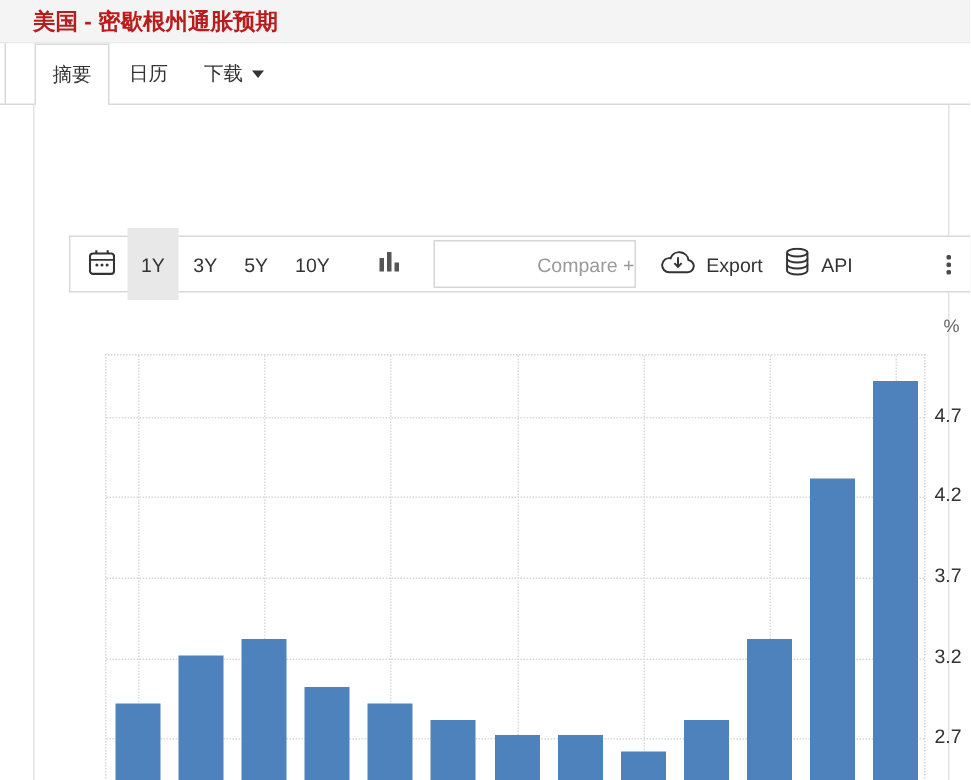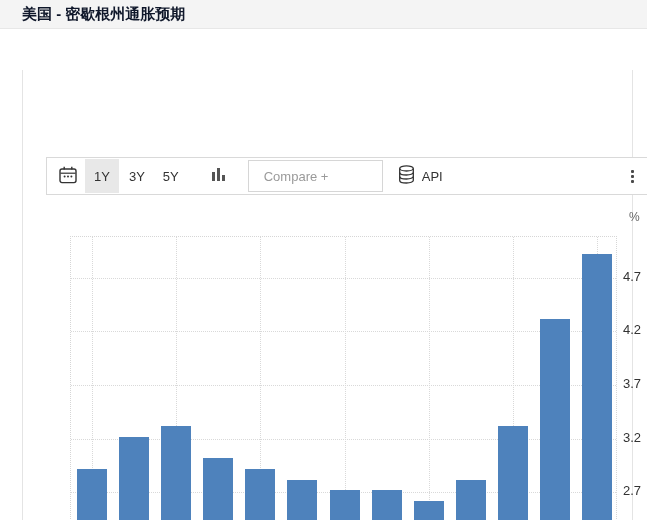--- a/index.html
+++ b/index.html
@@ -3,21 +3,21 @@
 <meta charset="utf-8">
 <style>
   * { margin:0; padding:0; box-sizing:border-box; }
   html,body { background:#fff; }
   body { font-family:"Liberation Sans","DejaVu Sans",sans-serif; color:#333; }
   .page { position:relative; width:647px; height:520px; overflow:hidden; background:#fff; }
 
   
   .titlebar { position:absolute; left:0; top:0; width:647px; height:29px;
               background:#f4f4f4; border-bottom:1px solid #e7e7e7; }
-  .titlebar h1 { position:absolute; left:22px; top:5px; font-size:15px; font-weight:bold; color:#0f172a; }
+  .titlebar h1 { position:absolute; left:22px; top:5px; font-size:15px; font-weight:bold; color:#b91c1c; }
 
   
   .tabrow { position:absolute; left:0; top:29px; width:647px; height:41px; background:#fff; }
   .tabrow-bottom { position:absolute; left:0; bottom:0; width:647px; height:1px; background:#d9d9d9; }
   .tabrow-left-edge { position:absolute; left:3px; top:0; width:1px; height:41px; background:#d9d9d9; }
   .tabs { position:absolute; left:23px; top:0; height:41px; display:flex; align-items:stretch; }
   .tab { font-size:13px; color:#333; line-height:40px; padding:0 11px; cursor:pointer; white-space:nowrap; }
   .tab.active { background:#fff; border:1px solid #d9d9d9; border-bottom:none; height:41px; z-index:2; }
   .tab.plain { margin-left:2px; }
   .caret-down { display:inline-block; width:0; height:0; margin-left:6px; vertical-align:middle;
@@ -27,25 +27,25 @@
   .panel { position:absolute; left:22px; top:70px; width:611px; height:450px; background:#fff;
            border-left:1px solid #e4e4e4; border-right:1px solid #e4e4e4; }
 
   
   .toolbar { position:absolute; left:23px; top:87px; width:602px; height:38px; background:#fff;
              border:1px solid #d9d9d9; display:flex; align-items:center; }
   .tb-icon-btn { display:flex; align-items:center; justify-content:center; background:none; border:none; cursor:pointer; }
   .cal-btn { margin-left:12px; }
   .ranges { display:flex; align-items:center; height:36px; margin-left:6px; }
   .range-btn { font-size:13px; color:#333; background:none; border:none; cursor:pointer;
-               height:34px; padding:0 8px; margin-left:2px; font-family:inherit; }
+               height:48px; padding:0 8px; margin-left:2px; font-family:inherit; }
   .range-btn.active { background:#e8e8e8; padding:0 9px; }
   .coltype-btn { margin-left:24px; }
   .compare-input { margin-left:22px; width:135px; height:32px; border:1px solid #d6d6d6; background:#fff;
-                   font-size:13px; padding:0 0 0 15px; color:#333; font-family:inherit; outline:none; }
+                   font-size:13px; padding:0 0 0 15px; color:#333; font-family:inherit; outline:none;text-align:right; }
   .compare-input::placeholder { color:#9a9a9a; opacity:1; }
   .tb-label-btn { display:flex; align-items:center; gap:7px; background:none; border:none; cursor:pointer;
                   font-size:13px; color:#333; font-family:inherit; }
   .export-btn { margin-left:16px; }
   .api-btn { margin-left:15px;justify-content:flex-end; }
   .kebab-btn { margin-left:auto; margin-right:10px; display:flex; flex-direction:column; gap:2px;
                background:none; border:none; cursor:pointer; padding:3px; }
   .kebab-btn i { width:3px; height:3px; background:#4a4a4a; border-radius:1px; }
 
   
@@ -59,20 +59,29 @@
 </style>
 </head>
 <body>
 
 <div class="page">
 
   <div class="titlebar">
     <h1>美国 - 密歇根州通胀预期</h1>
   </div>
 
+  <div class="tabrow">
+    <div class="tabrow-bottom"></div>
+    <div class="tabrow-left-edge"></div>
+    <div class="tabs" id="tabs">
+        <div class="tab active">摘要</div>
+        <div class="tab plain">日历</div>
+        <div class="tab plain">下载<span class="caret-down"></span></div>
+      </div>
+  </div>
 
   <div class="panel">
 
     <div class="toolbar">
       <button class="tb-icon-btn cal-btn">
         <span>
           <svg width="18" height="18" viewBox="0 0 18 18">
             <rect x="1" y="3" width="16" height="13.6" rx="2" fill="none" stroke="#333" stroke-width="1.4"></rect>
             <line x1="1.4" y1="7.2" x2="16.6" y2="7.2" stroke="#333" stroke-width="1.2"></line>
             <line x1="5.2" y1="0.8" x2="5.2" y2="3.4" stroke="#333" stroke-width="1.4"></line>
@@ -81,34 +90,45 @@
             <circle cx="9" cy="10.6" r="1" fill="#333"></circle>
             <circle cx="12.4" cy="10.6" r="1" fill="#333"></circle>
           </svg>
         </span>
       </button>
 
       <div class="ranges" id="ranges">
           <button class="range-btn active">1Y</button>
           <button class="range-btn">3Y</button>
           <button class="range-btn">5Y</button>
+          <button class="range-btn">10Y</button>
         </div>
 
       <button class="tb-icon-btn coltype-btn">
         <span>
           <svg width="15" height="15" viewBox="0 0 15 15">
             <rect x="1" y="5" width="3" height="9" fill="#555"></rect>
             <rect x="6" y="1" width="3" height="13" fill="#555"></rect>
             <rect x="11" y="8" width="3" height="6" fill="#555"></rect>
           </svg>
         </span>
       </button>
 
       <input class="compare-input" type="text" placeholder="Compare +" style="">
 
+      <button class="tb-label-btn export-btn">
+        <span>
+          <svg width="24" height="17" viewBox="0 0 24 17">
+            <path d="M6.2 15.5 a4.7 4.7 0 1 1 .9-9.3 A6.1 6.1 0 0 1 18.9 7.3 a4.1 4.1 0 0 1 -1.1 8.2 z" fill="none" stroke="#333" stroke-width="1.3"></path>
+            <line x1="12" y1="5.5" x2="12" y2="11.5" stroke="#333" stroke-width="1.3"></line>
+            <path d="M9.6 9.4 L12 11.9 L14.4 9.4" fill="none" stroke="#333" stroke-width="1.3"></path>
+          </svg>
+        </span>
+        <span>Export</span>
+      </button>
 
       <button class="tb-label-btn api-btn">
         <span>
           <svg width="17" height="19" viewBox="0 0 17 19">
             <ellipse cx="8.5" cy="3.4" rx="6.8" ry="2.6" fill="none" stroke="#333" stroke-width="1.3"></ellipse>
             <path d="M1.7 3.4 V15.4 a6.8 2.6 0 0 0 13.6 0 V3.4" fill="none" stroke="#333" stroke-width="1.3"></path>
             <path d="M1.7 7.4 a6.8 2.6 0 0 0 13.6 0" fill="none" stroke="#333" stroke-width="1.3"></path>
             <path d="M1.7 11.4 a6.8 2.6 0 0 0 13.6 0" fill="none" stroke="#333" stroke-width="1.3"></path>
           </svg>
         </span>

